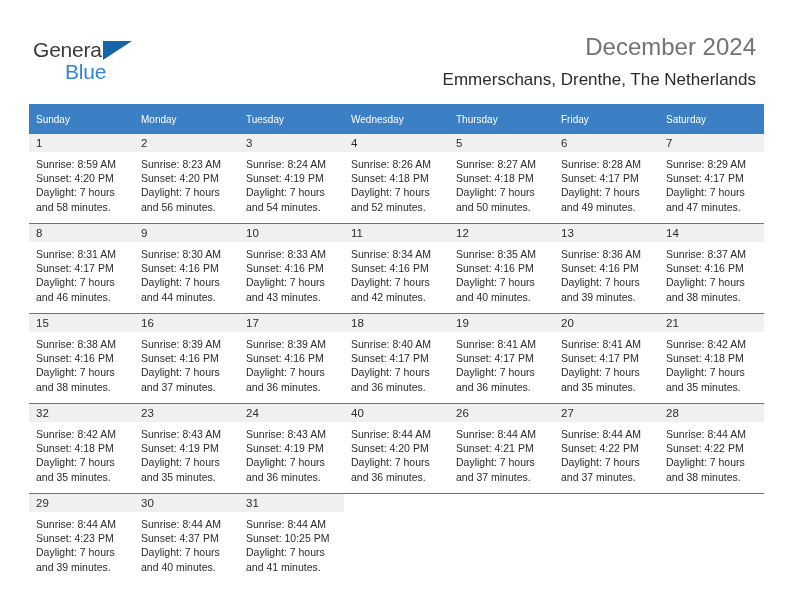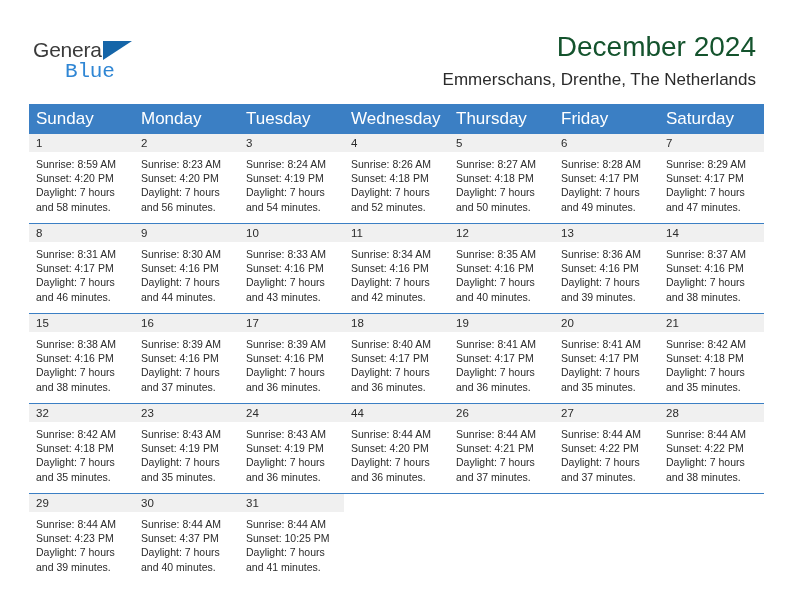--- a/index.html
+++ b/index.html
@@ -59,33 +59,33 @@
     border-left: 29px solid #1565a8;
     border-bottom: 19px solid transparent;
   }
   .brand-blue {
     position: absolute;
     left: 32px;
     top: 22px;
     font-size: 21px;
     color: #2f86d4;
     letter-spacing: -0.2px;
-    font-family: Liberation Mono, monospace;
+    font-family: Liberation Sans, sans-serif;
   }
 
   .title-wrap {
     position: absolute;
     right: 36px;
     top: 30px;
     text-align: right;
   }
   .month-title {
-    font-size: 28px;
+    font-size: 24px;
     font-weight: normal;
-    color: #14532d;
+    color: #737373;
     line-height: 34px;
     letter-spacing: 0px;
     white-space: nowrap;
   }
   .location {
     font-size: 17px;
     color: #2b2b2b;
     line-height: 20px;
     margin-top: 6px;
     white-space: nowrap;
@@ -99,21 +99,21 @@
     width: 735px;
   }
   table.cal {
     border-collapse: collapse;
     width: 735px;
     table-layout: fixed;
   }
   thead th {
     background: #3b7fc4;
     color: #ffffff;
-    font-size: 17px;
+    font-size: 10px;
     font-weight: normal;
     text-align: left;
     padding: 5px 0 5px 7px;
     height: 20px;
     border: none;
   }
   tbody tr.week-row > td {
     border-top: 1.5px solid #3b7fc4;
     vertical-align: top;
     padding: 0;
@@ -401,21 +401,21 @@
             <td>
               <div class="daynum-band">24</div>
               <div class="cell-body">
                 <div>Sunrise: 8:43 AM</div>
                 <div>Sunset: 4:19 PM</div>
                 <div>Daylight: 7 hours</div>
                 <div>and 36 minutes.</div>
               </div>
             </td>
             <td>
-              <div class="daynum-band">44</div>
+              <div class="daynum-band">40</div>
               <div class="cell-body">
                 <div>Sunrise: 8:44 AM</div>
                 <div>Sunset: 4:20 PM</div>
                 <div>Daylight: 7 hours</div>
                 <div>and 36 minutes.</div>
               </div>
             </td>
             <td>
               <div class="daynum-band">26</div>
               <div class="cell-body">

